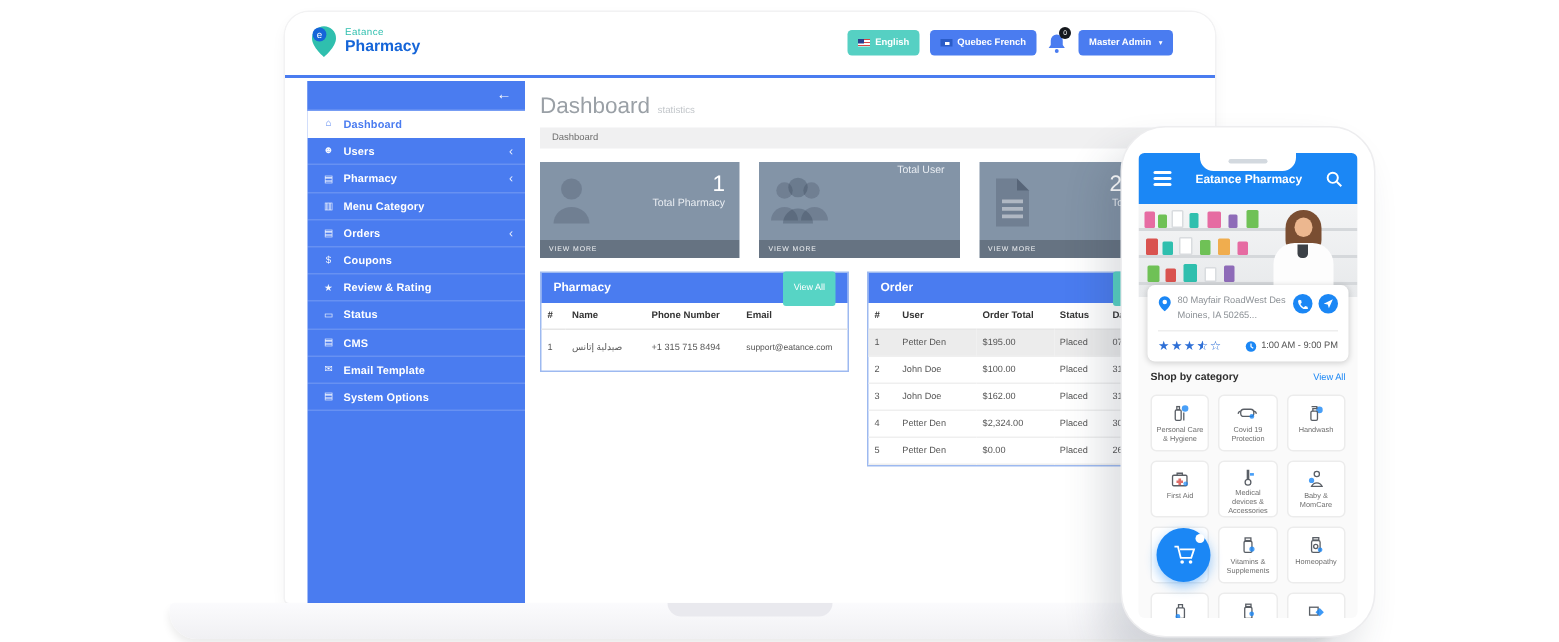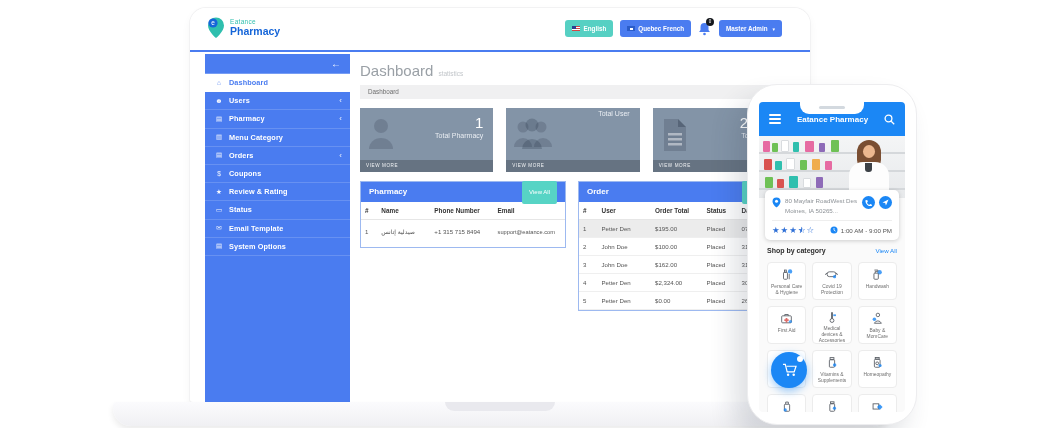--- a/index.html
+++ b/index.html
@@ -219,20 +219,25 @@
         <span class="s-ic">★</span>
         <span class="s-lb">Review &amp; Rating</span>
         <span class="s-ch"></span>
       </div>
       <div class="s-item">
         <span class="s-ic">▭</span>
         <span class="s-lb">Status</span>
         <span class="s-ch"></span>
       </div>
       <div class="s-item">
+        <span class="s-ic">▤</span>
+        <span class="s-lb">CMS</span>
+        <span class="s-ch"></span>
+      </div>
+      <div class="s-item">
         <span class="s-ic">✉</span>
         <span class="s-lb">Email Template</span>
         <span class="s-ch"></span>
       </div>
       <div class="s-item">
         <span class="s-ic">▤</span>
         <span class="s-lb">System Options</span>
         <span class="s-ch"></span>
       </div>
     </div>

